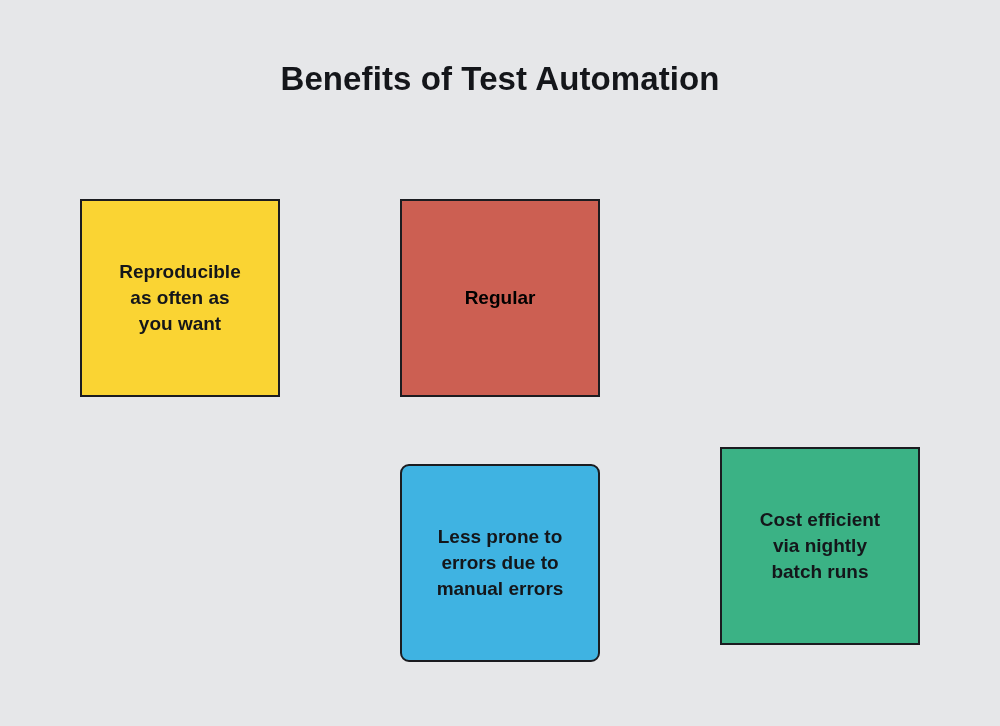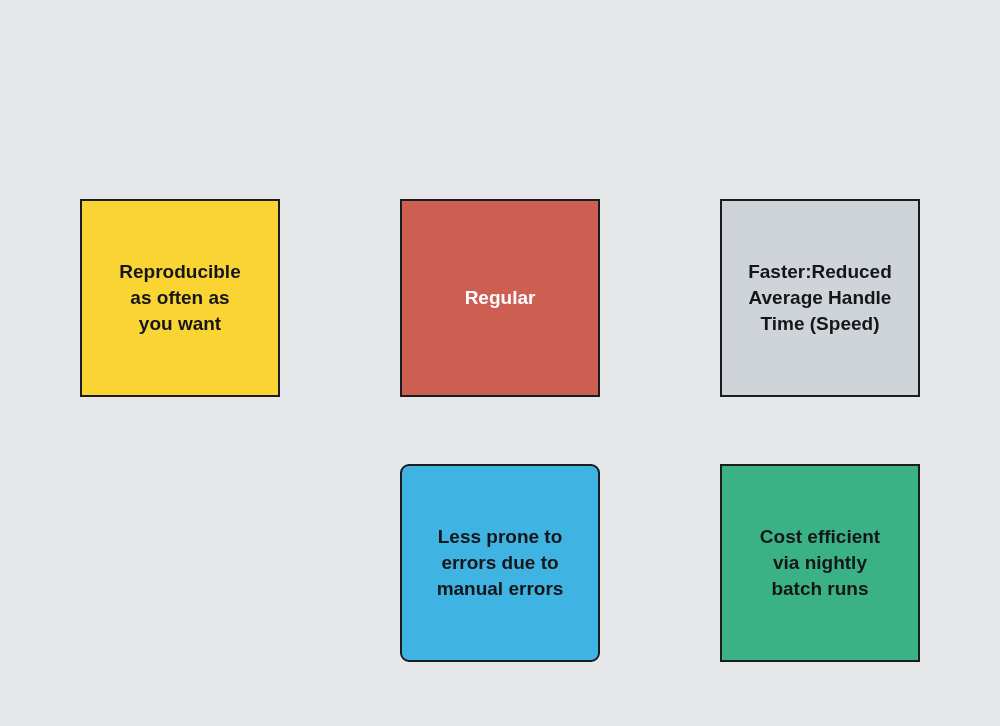--- a/index.html
+++ b/index.html
@@ -49,52 +49,48 @@
     padding: 4px 8px;
   }
   .card-label {
     font-size: 19px;
     font-weight: bold;
     line-height: 1.36;
     text-align: center;
     white-space: pre-line;
   }
   .dark-text  { color: #14161a; }
-  .light-text { color: #ffffff; }
+  .light-text { color: #000000; }
 
   .pos-r0c0 { left: 0px;   top: 0px; }
   .pos-r0c1 { left: 320px; top: 0px; }
   .pos-r0c2 { left: 640px; top: 0px; }
   .pos-r1c0 { left: 0px;   top: 265px; }
   .pos-r1c1 { left: 320px; top: 265px; }
-  .pos-r1c2 { left: 640px; top: 265px; }
+  .pos-r1c2 { left: 640px; top: 248px; }
 </style>
 </head>
 <body>
 
 <div class="canvas">
 
+  <div class="page-title">Benefits of Test Automation</div>
 
   <div class="grid">
 
     <div class="card pos-r0c0" style="background:#fad433;">
       <span class="card-label dark-text">Reproducible
 as often as
 you want</span>
     </div>
 
     <div class="card pos-r0c1" style="background:#cc5f52;">
       <span class="card-label light-text">Regular</span>
     </div>
 
-    <div class="card pos-r0c2" style="background:#cfd4d8;">
-      <span class="card-label dark-text">Faster:Reduced
-Average Handle
-Time (Speed)</span>
-    </div>
 
 
     <div class="card pos-r1c1" style="background:#3fb3e2;border-radius:9px;">
       <span class="card-label dark-text">Less prone to
 errors due to
 manual errors</span>
     </div>
 
     <div class="card pos-r1c2" style="background:#3bb285;">
       <span class="card-label dark-text">Cost efficient

